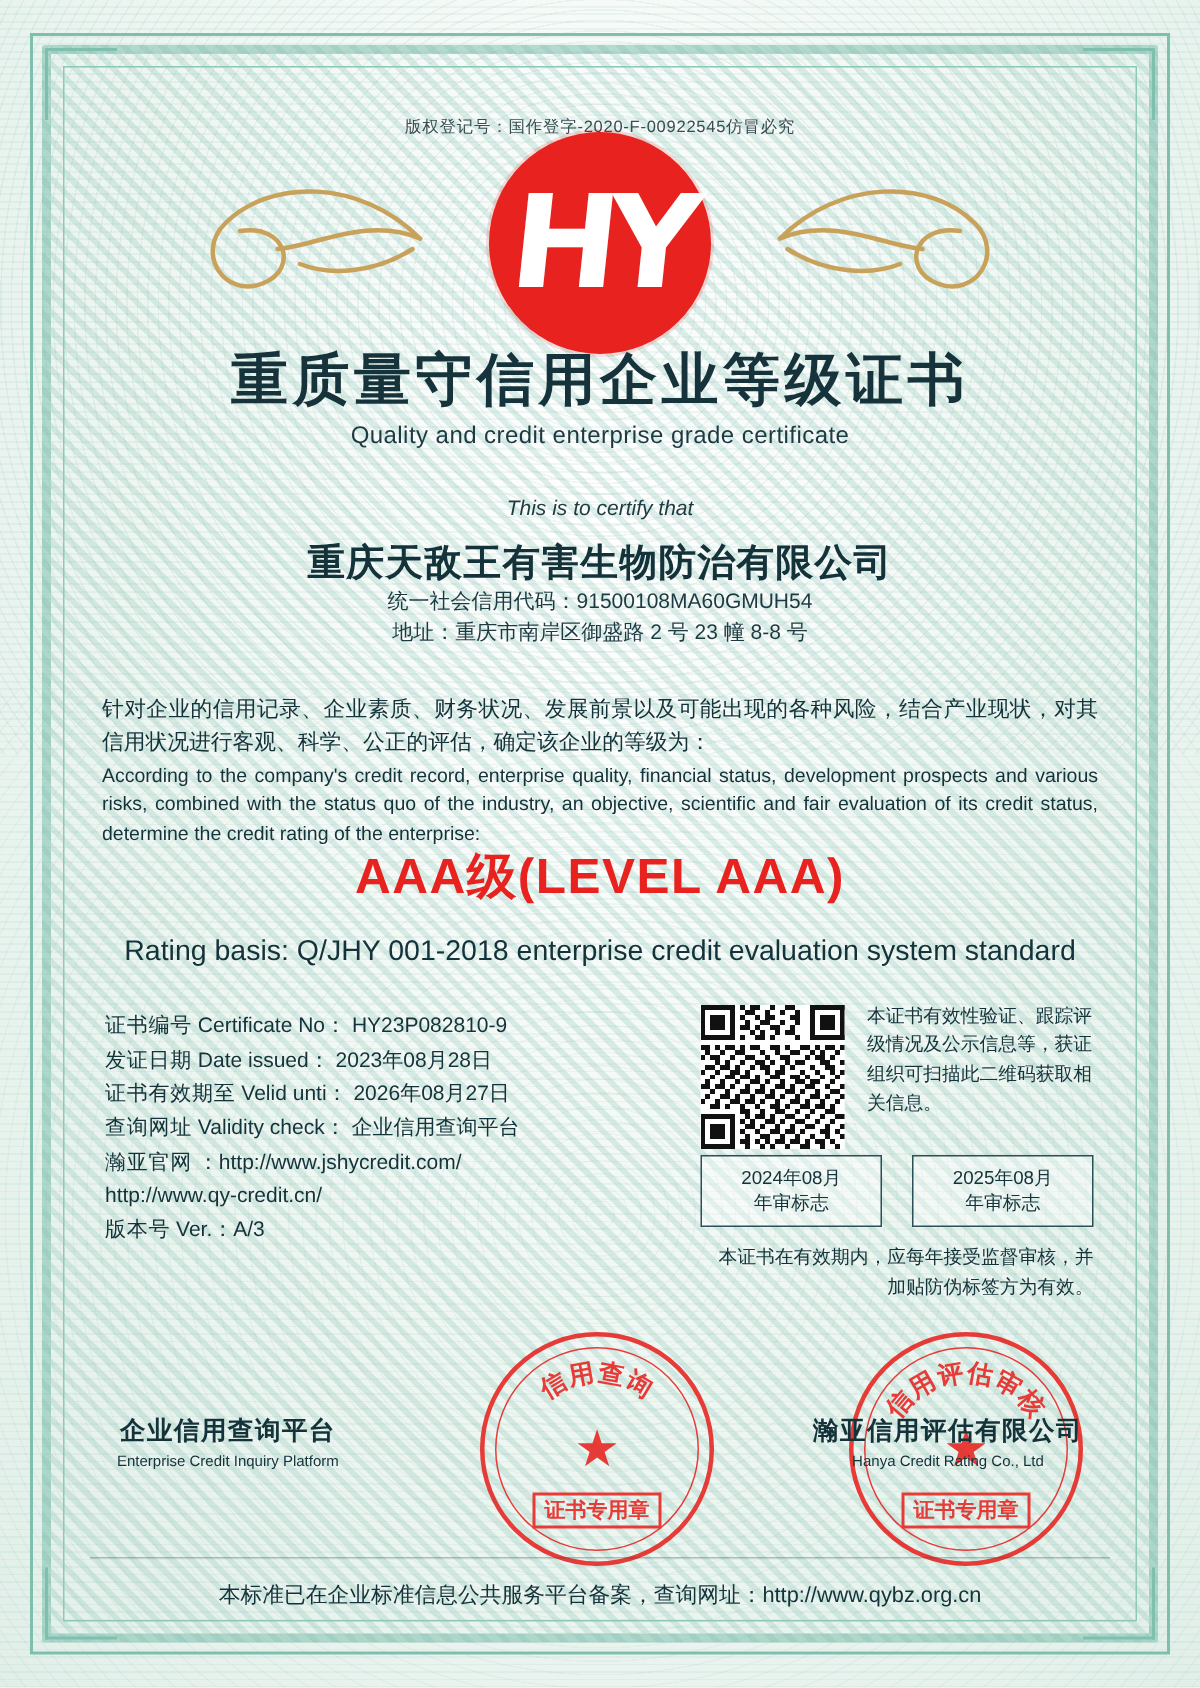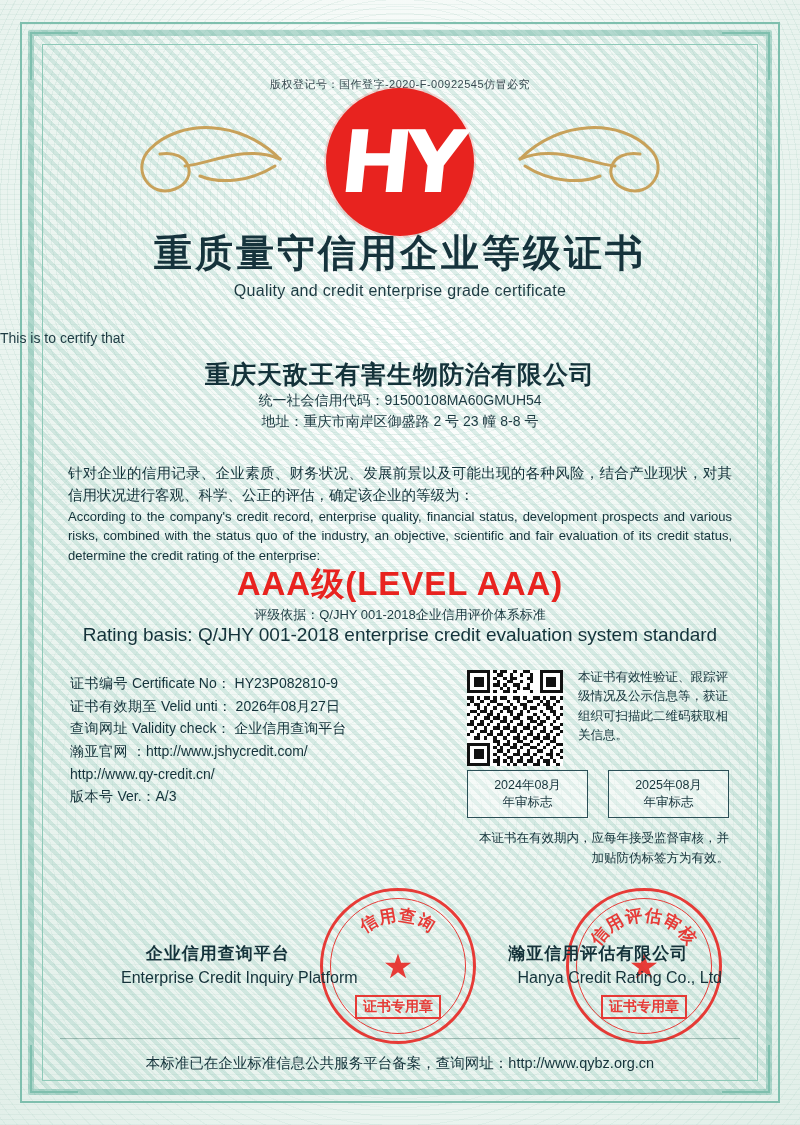--- a/index.html
+++ b/index.html
@@ -87,22 +87,22 @@
   }
   .title-en{
     position:absolute;top:282px;width:100%;text-align:center;
     font-size:16px;color:#1d3a42;letter-spacing:.3px;
   }
   .certify-cn{
     position:absolute;top:308px;width:100%;text-align:center;
     font-size:16px;color:#1d3a42;
   }
   .certify-en{
-    position:absolute;top:330px;width:100%;
-    font-size:14px;color:#1d3a42;
+    position:absolute;top:330px;width:100%;text-align:center;
+    font-size:14px;color:#1d3a42;font-style:italic;
   }
   .company{
     position:absolute;top:358px;width:100%;text-align:center;
     font-size:25px;font-weight:bold;color:#14323a;letter-spacing:1px;
   }
   .code{
     position:absolute;top:392px;width:100%;text-align:center;
     font-size:14px;color:#1d3a42;
   }
   .addr{
@@ -188,21 +188,21 @@
   .seal1{left:320px;top:888px;}
   .seal2{left:566px;top:888px;}
 
   .issuer{
     position:absolute;top:942px;left:0;width:100%;
     display:flex;justify-content:space-between;padding:0 78px;
     box-sizing:border-box;
   }
   .issuer .col{text-align:center;}
   .issuer .cn{font-size:17px;color:#14323a;font-weight:bold;letter-spacing:1px;}
-  .issuer .en{font-size:16px;color:#14323a;margin-top:4px;margin-left:43px;}
+  .issuer .en{font-size:10px;color:#14323a;margin-top:4px;}
 
   .footer{
     position:absolute;left:0;bottom:52px;width:100%;text-align:center;
     font-size:14.5px;color:#14323a;
   }
   .rule{
     position:absolute;left:60px;right:60px;bottom:86px;height:1px;background:rgba(40,90,80,.35);
   }
 </style>
 </head>
@@ -245,28 +245,32 @@
   <div class="company">重庆天敌王有害生物防治有限公司</div>
   <div class="code">统一社会信用代码：91500108MA60GMUH54</div>
   <div class="addr">地址：重庆市南岸区御盛路 2 号 23 幢 8-8 号</div>
 
   <div class="para">
     <div class="cn">针对企业的信用记录、企业素质、财务状况、发展前景以及可能出现的各种风险，结合产业现状，对其信用状况进行客观、科学、公正的评估，确定该企业的等级为：</div>
     <div class="en">According to the company's credit record, enterprise quality, financial status, development prospects and various risks, combined with the status quo of the industry, an objective, scientific and fair evaluation of its credit status, determine the credit rating of the enterprise:</div>
   </div>
 
   <div class="level">AAA级(LEVEL AAA)</div>
-  <div class="basis-cn">评级依据：Q/JHY 001-2018企业信用评价体系标准</div>
   <div class="basis-en">Rating basis: Q/JHY 001-2018 enterprise credit evaluation system standard</div>
 
   <div class="details">
     <div class="row">
       <span class="lbl-cn">证书编号</span>
       <span>Certificate No：</span>
       <span>HY23P082810-9</span>
+    </div>
+    <div class="row">
+      <span class="lbl-cn">发证日期</span>
+      <span>Date issued：</span>
+      <span>2023年08月28日</span>
     </div>
     <div class="row">
       <span class="lbl-cn">证书有效期至</span>
       <span>Velid unti：</span>
       <span>2026年08月27日</span>
     </div>
     <div class="row">
       <span class="lbl-cn">查询网址</span>
       <span>Validity check：</span>
       <span>企业信用查询平台</span>

